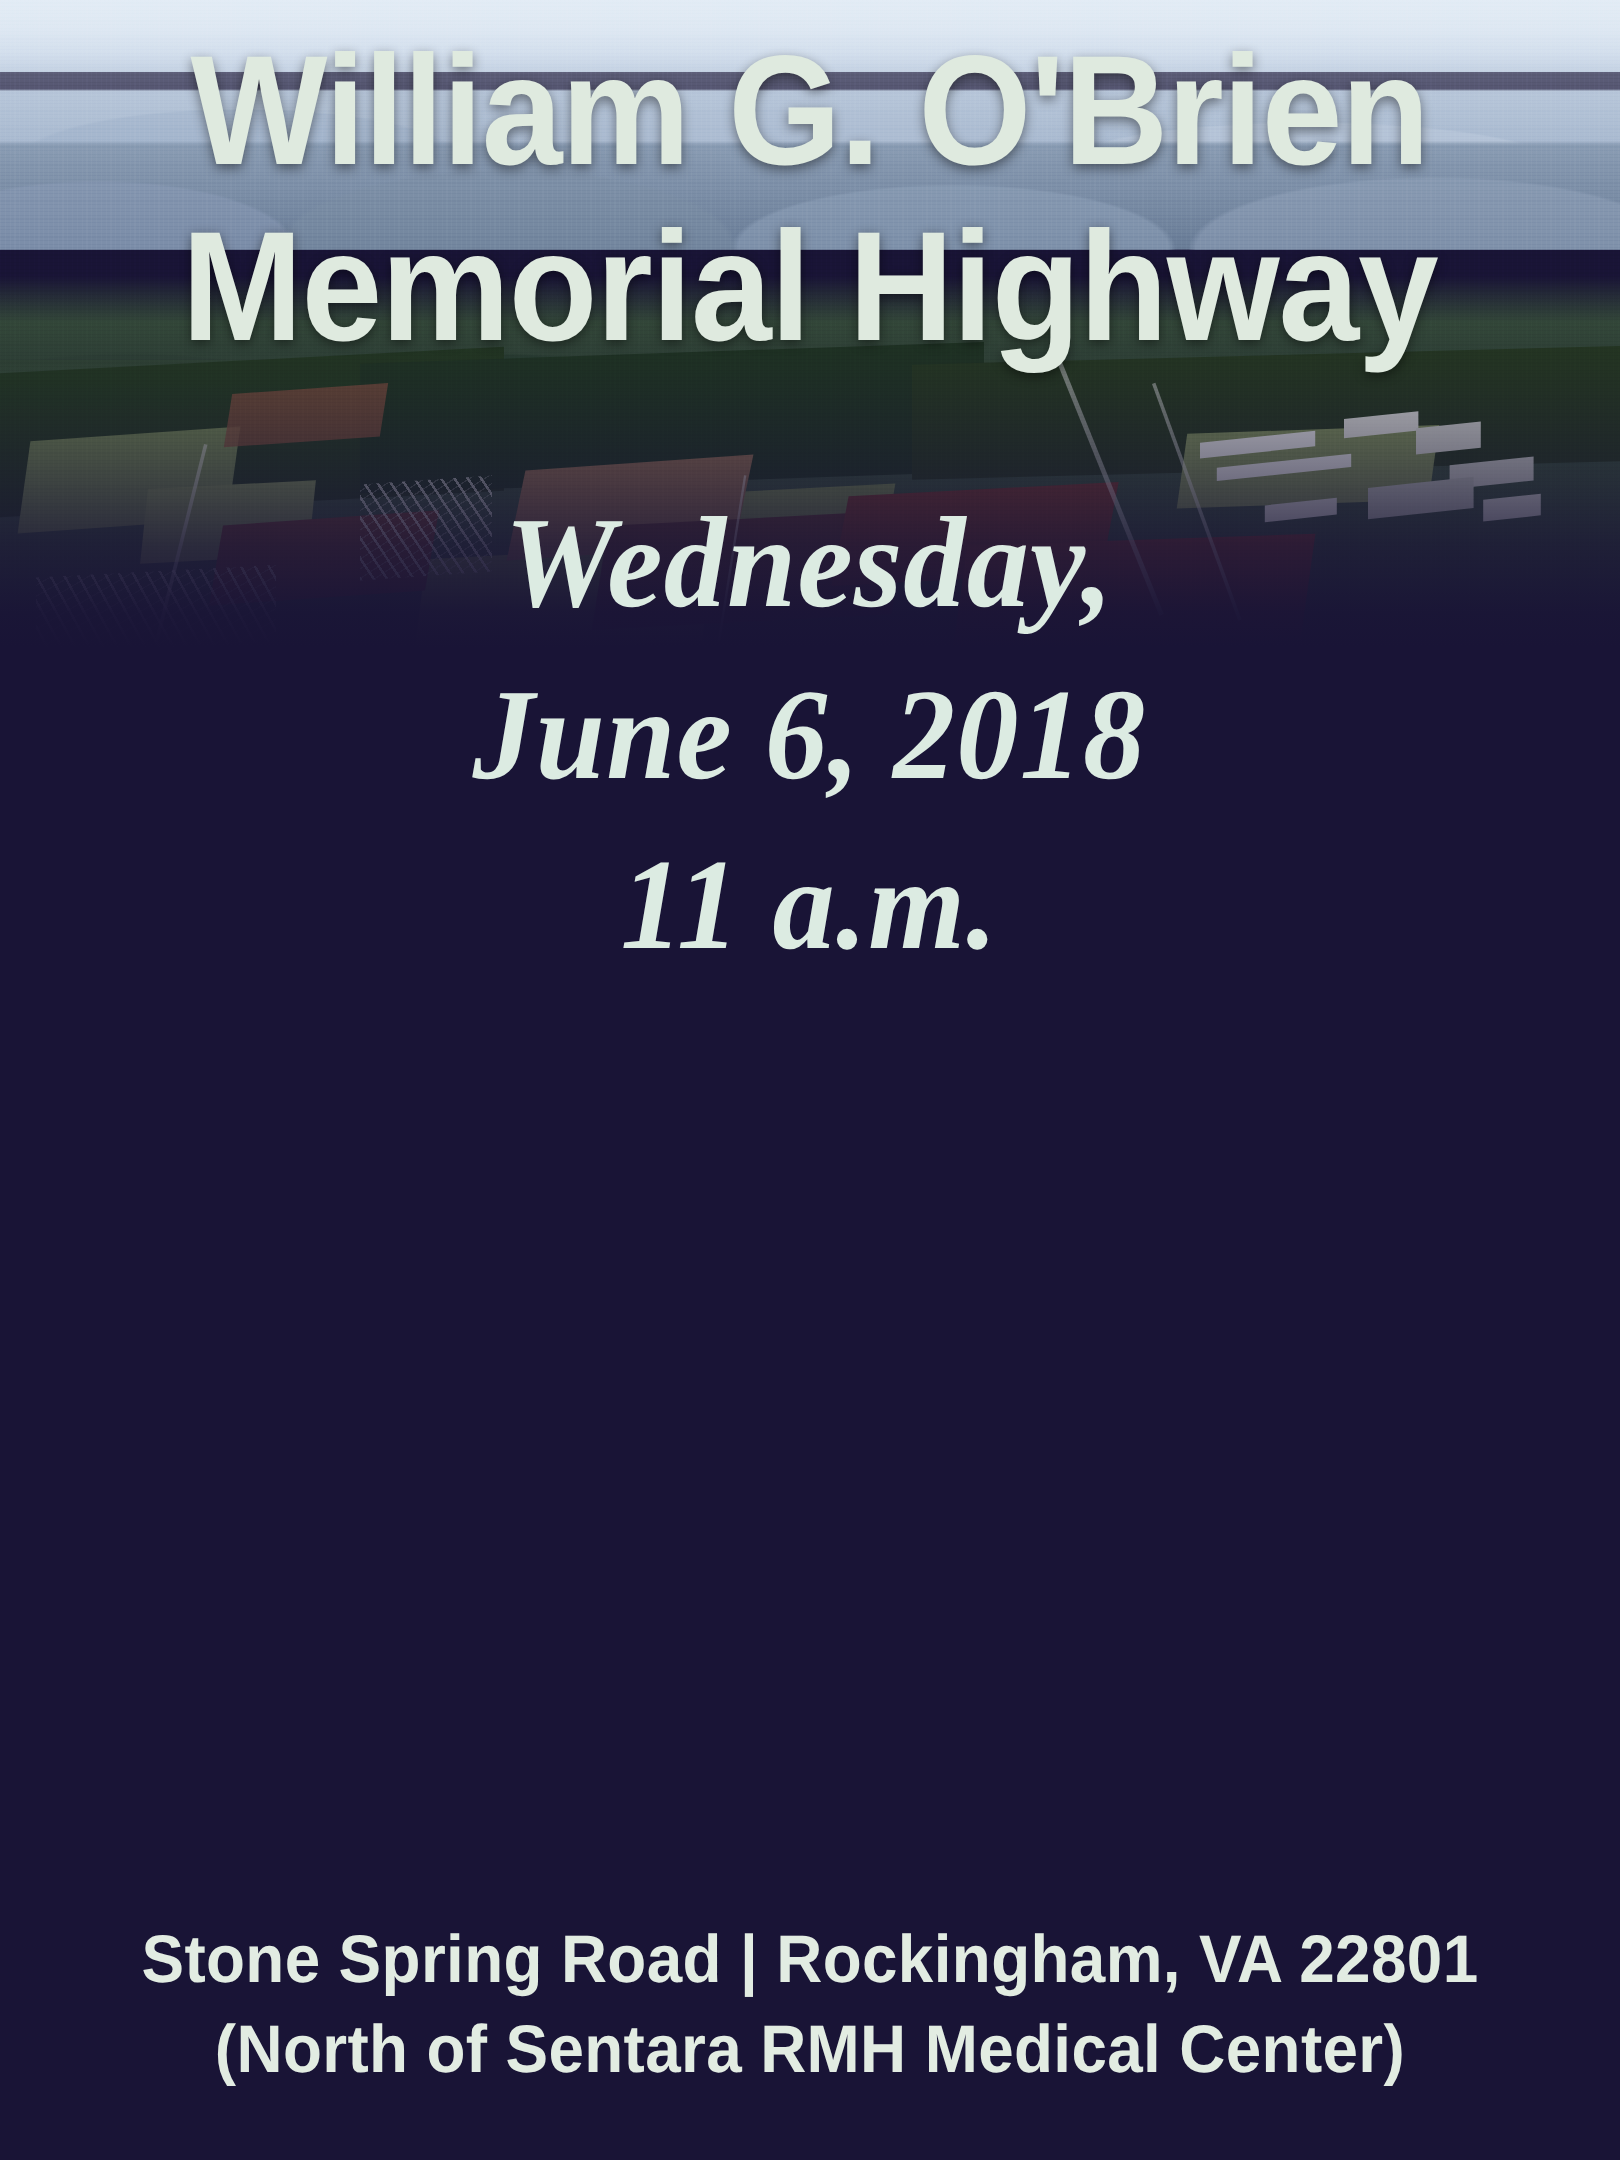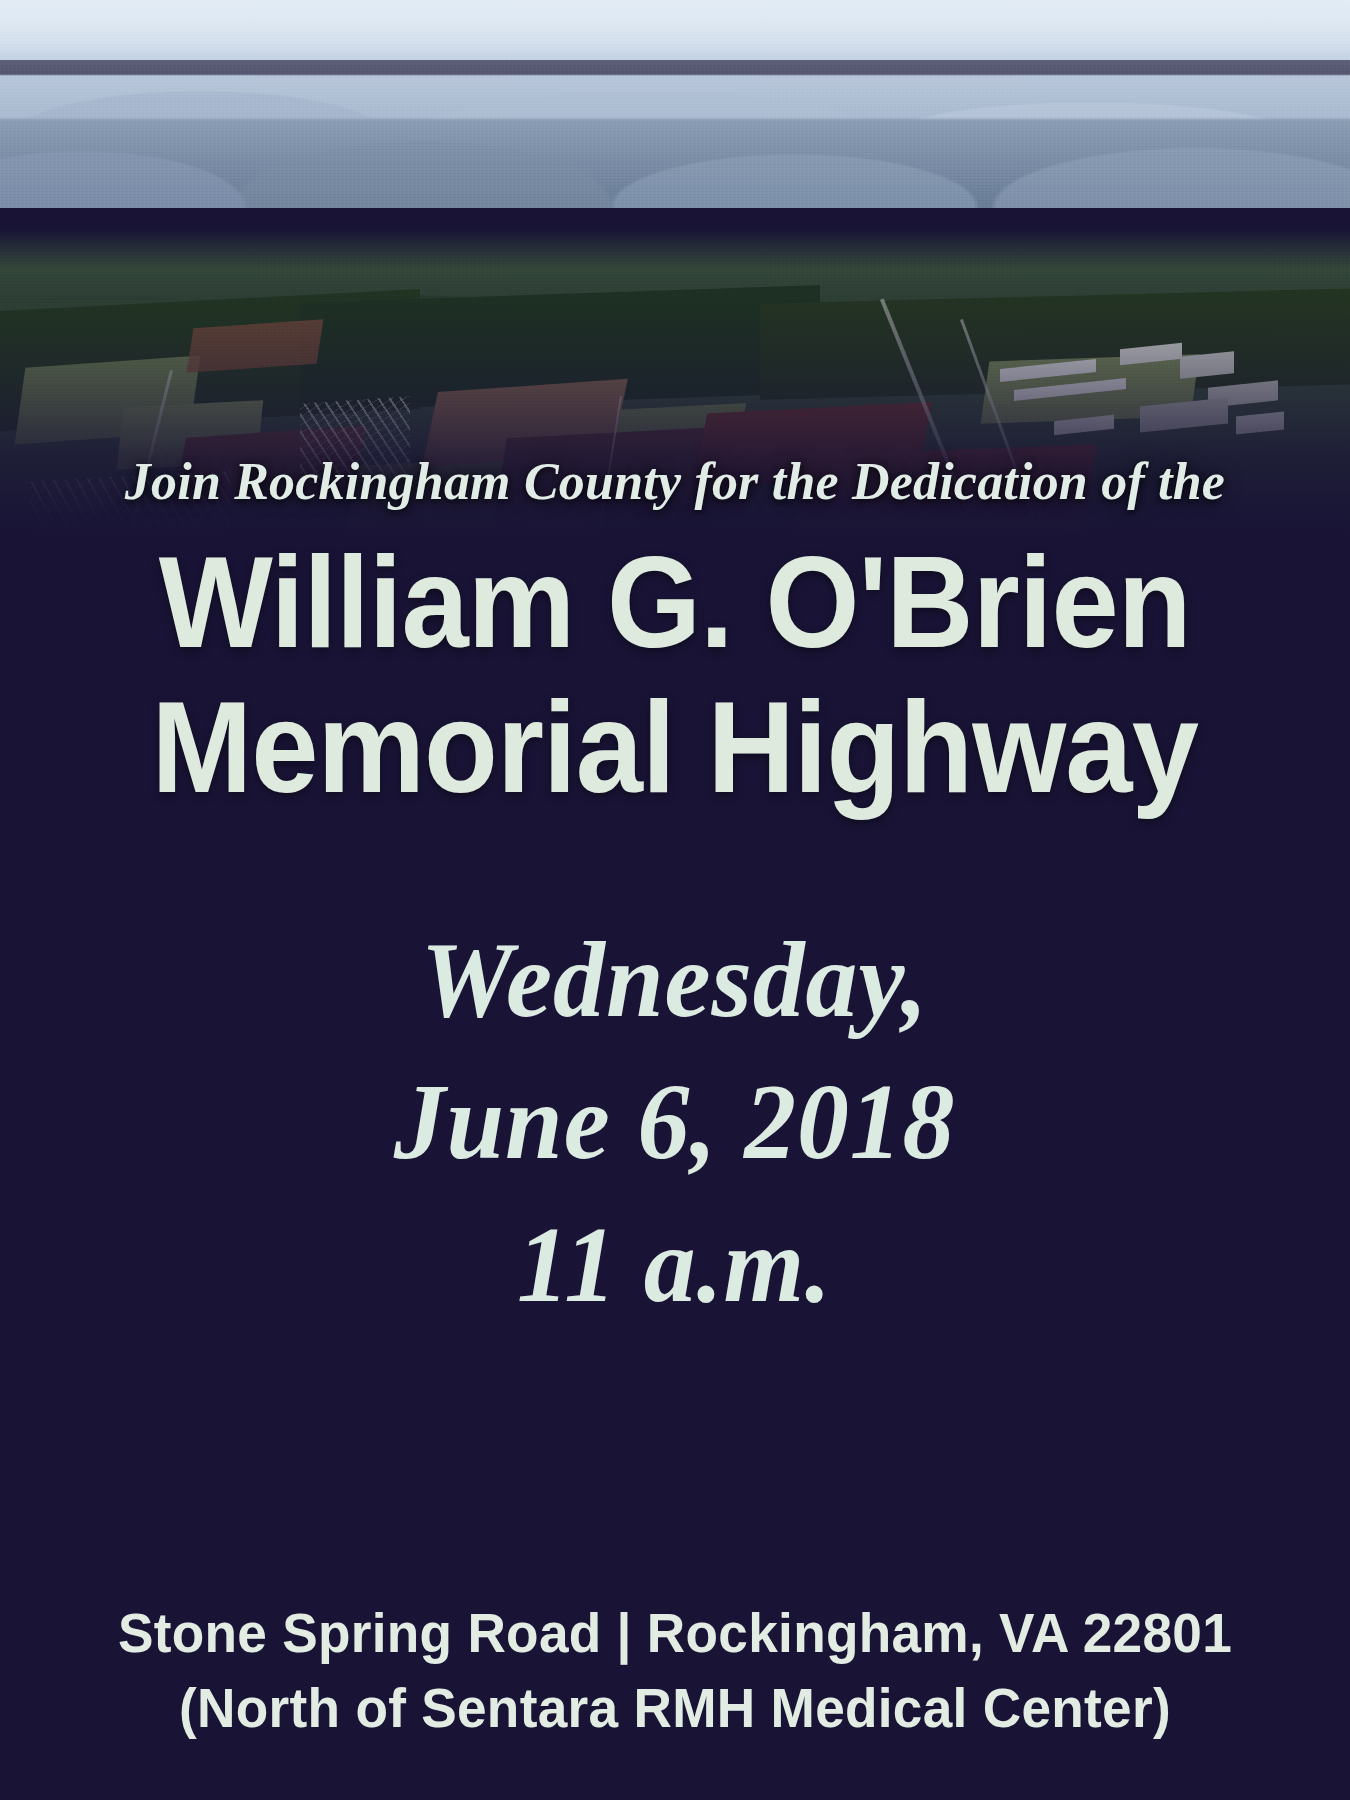--- a/index.html
+++ b/index.html
@@ -302,21 +302,20 @@
       <div class="road r4"></div>
     </div>
 
     <div class="haze-top"></div>
     <div class="grain"></div>
     <div class="photo-fade"></div>
   </div>
 
   <div class="content">
 
-    <div class="tagline">Join Rockingham County for the Dedication of the</div>
 
     <div class="headline">
       <span class="hl-line">William G. O'Brien</span>
       <span class="hl-line">Memorial Highway</span>
     </div>
 
     <div class="datetime">
       <span class="dt-line">Wednesday,</span>
       <span class="dt-line">June 6, 2018</span>
       <span class="dt-line">11 a.m.</span>

